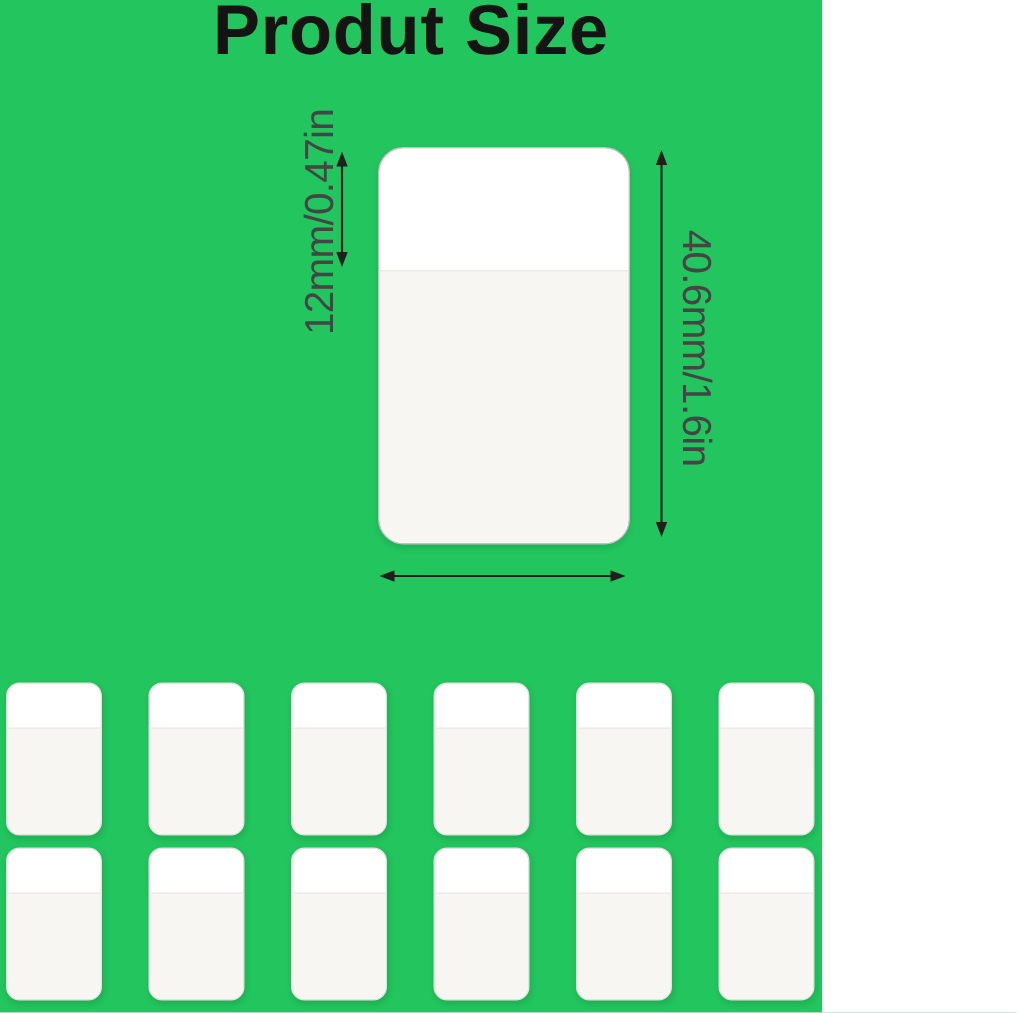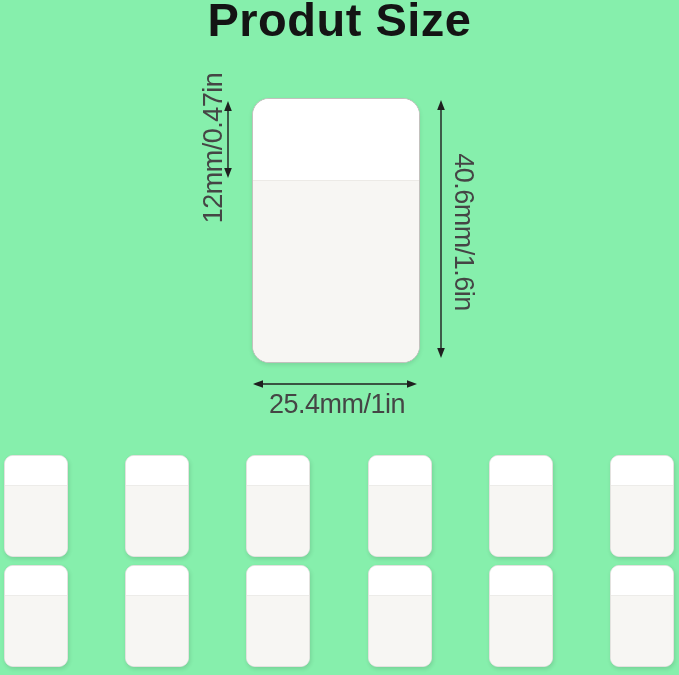--- a/index.html
+++ b/index.html
@@ -1,20 +1,20 @@
 <!DOCTYPE html>
 <html><head>
 <meta charset="utf-8">
 <style>
   html, body { margin: 0; padding: 0; background: #ffffff; }
   #canvas {
     position: relative;
-    width: 679px;
+    width: 548px;
     height: 675px;
-    background: #86efac;
+    background: #22c55e;
     overflow: hidden;
     font-family: "Liberation Sans", sans-serif;
   }
 
   
   .page-title {
     position: absolute;
     top: -4px; left: 0; right: 0;
     text-align: center;
     font-size: 47px;
@@ -127,21 +127,20 @@
     <line x1="6" y1="7" x2="6" y2="251" stroke="currentColor" stroke-width="1.4"></line>
     <polygon points="6,0 2.2,10 9.8,10" fill="currentColor"></polygon>
     <polygon points="6,258 2.2,248 9.8,248" fill="currentColor"></polygon>
   </svg>
 
   <svg id="dim-bottom-arrow" class="dim-arrow" width="164" height="12" viewBox="0 0 164 12">
     <line x1="7" y1="6" x2="157" y2="6" stroke="currentColor" stroke-width="1.4"></line>
     <polygon points="0,6 10,2.2 10,9.8" fill="currentColor"></polygon>
     <polygon points="164,6 154,2.2 154,9.8" fill="currentColor"></polygon>
   </svg>
-  <div id="dim-bottom-label" class="dim-label">25.4mm/1in</div>
 
   <div class="gallery">
       <div class="gal-row">
         <div class="thumb">
           <div class="thumb-top"></div>
           <div class="thumb-bottom"></div>
         </div>
         <div class="thumb">
           <div class="thumb-top"></div>
           <div class="thumb-bottom"></div>

